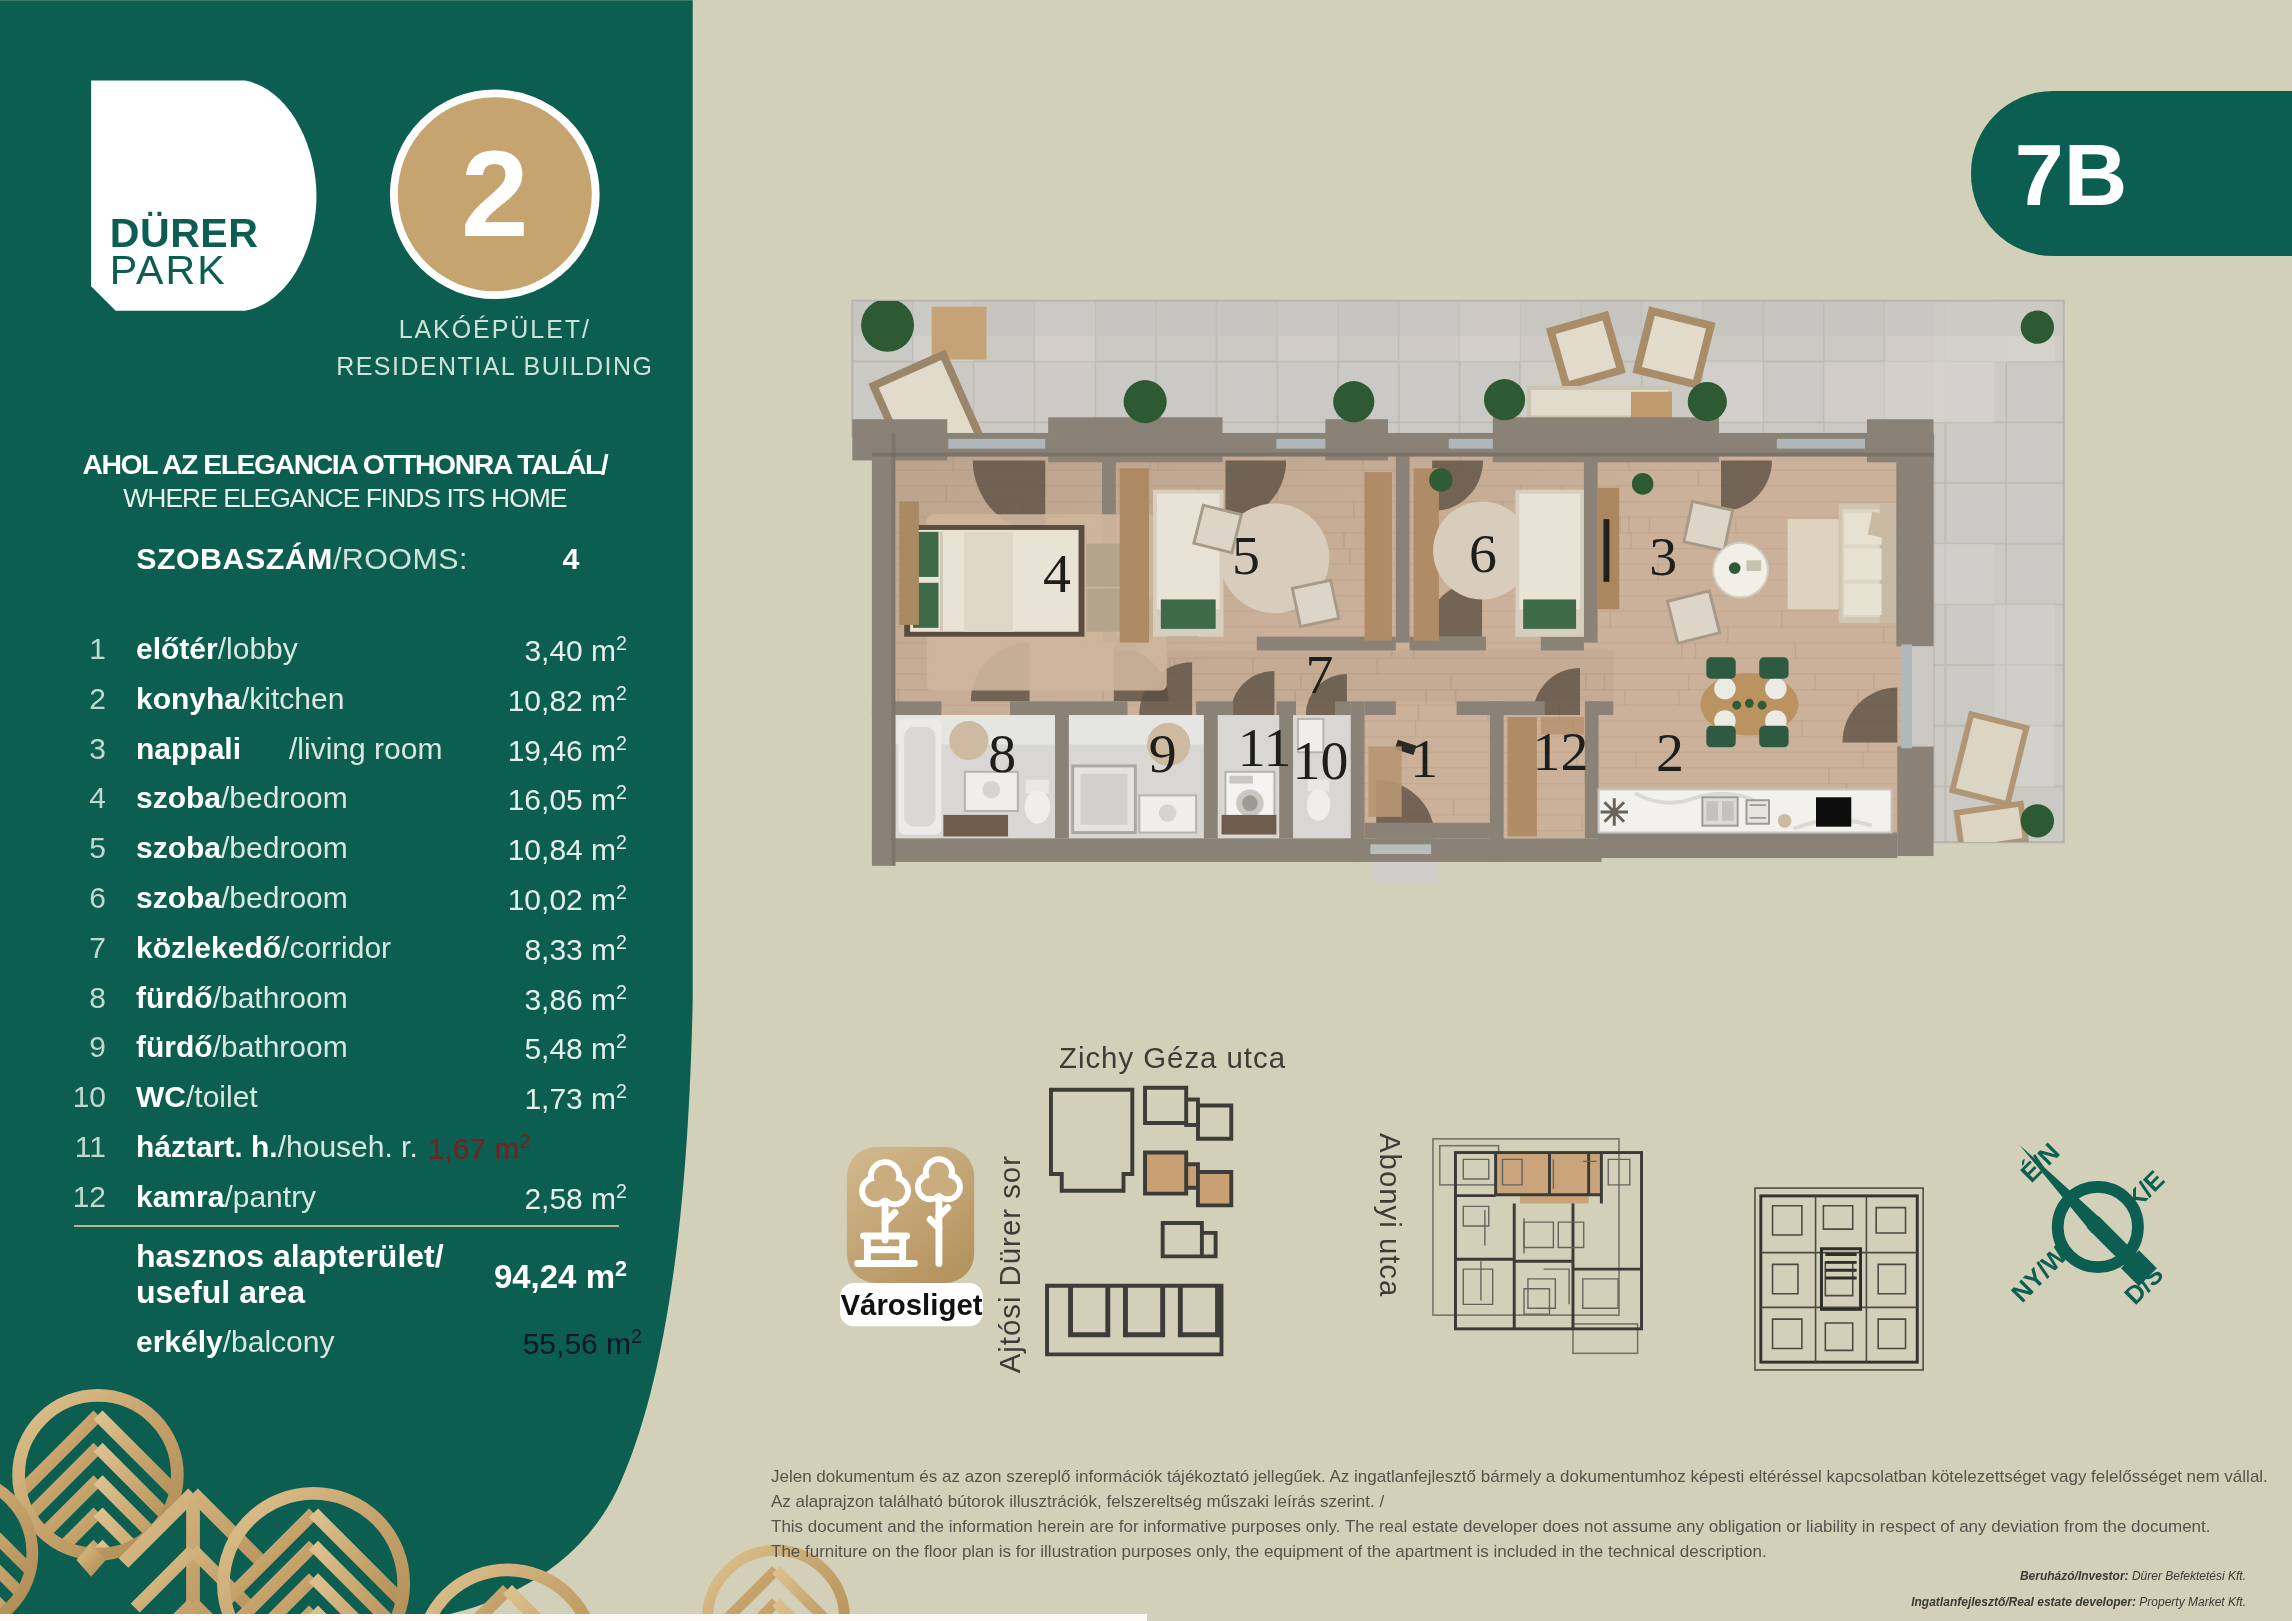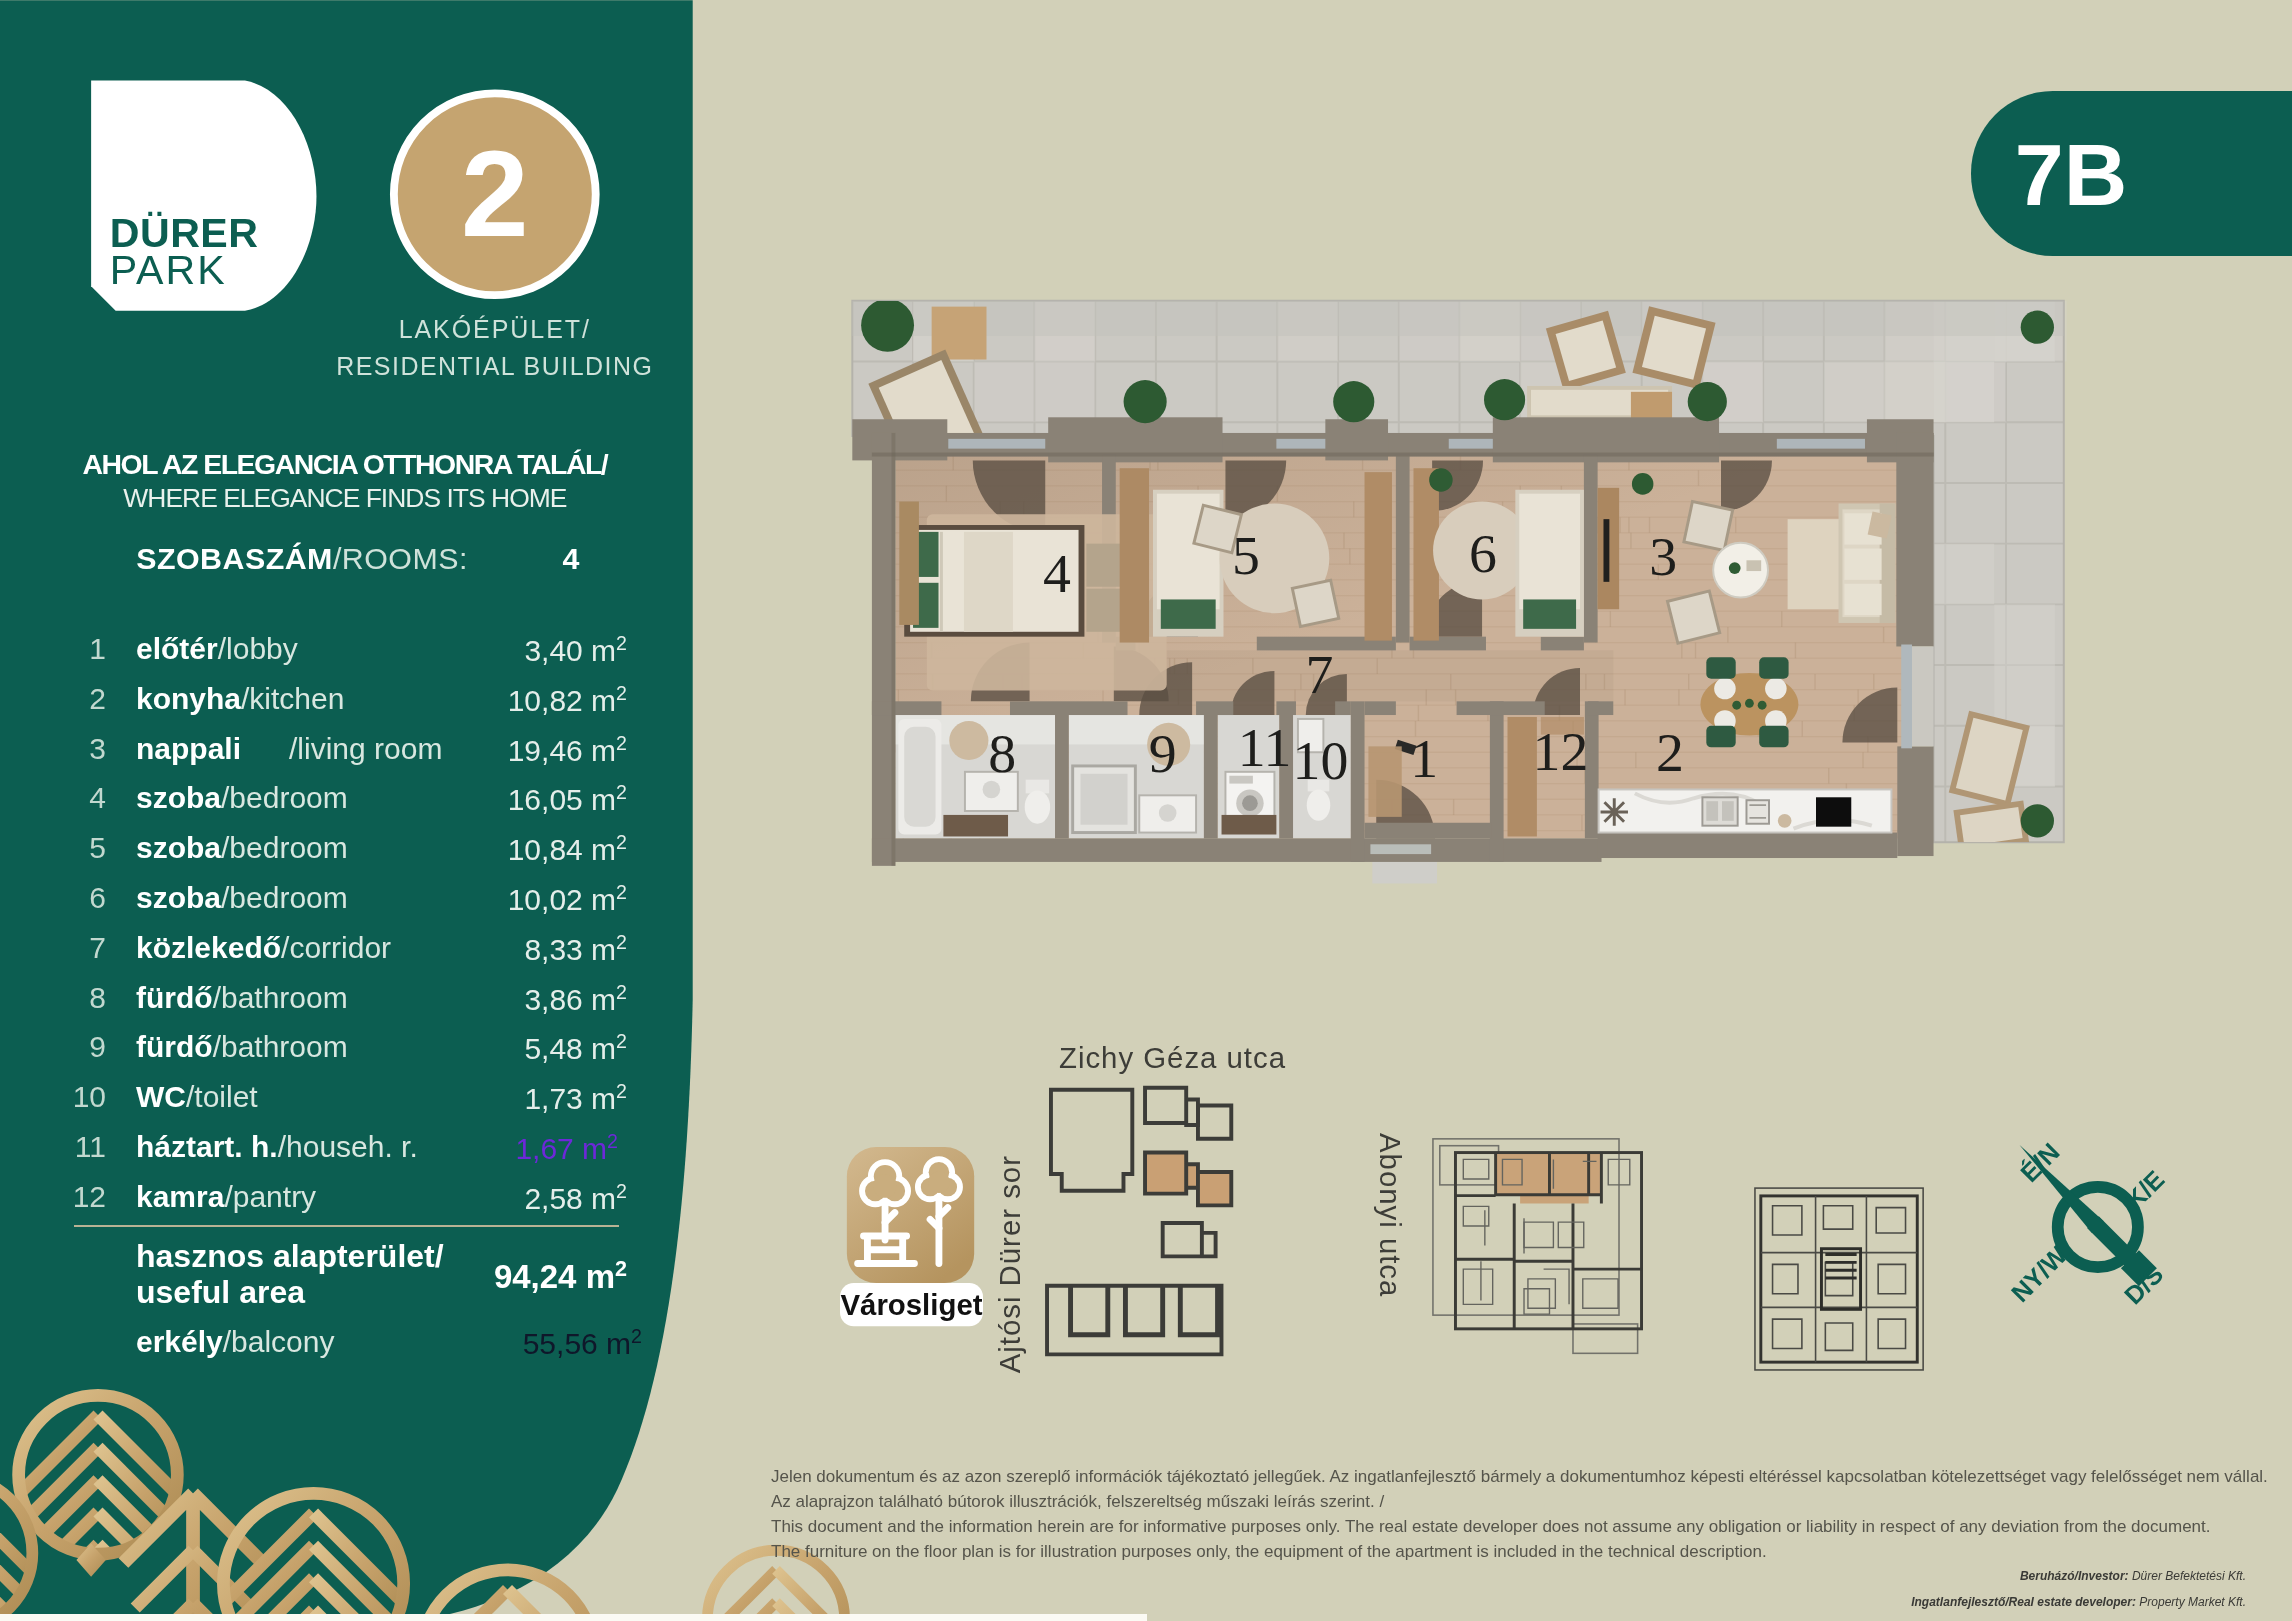--- a/index.html
+++ b/index.html
@@ -602,21 +602,21 @@
     <span class="abs" style="left:333px;top:0;width:294px;text-align:right;color:#e4eeea;">5,48 m<sup style="font-size:19.6px;">2</sup></span>
   </div>
 <div class="abs" style="left:0;top:1080px;width:693px;height:43px;font-size:30px;">
     <span class="abs" style="left:0;top:0;width:106px;text-align:right;color:#c2d8cf;">10</span>
     <span class="abs" style="left:136px;top:0;color:#ffffff;"><b>WC</b><span style="color:#d8e7e0;">/toilet</span></span>
     <span class="abs" style="left:333px;top:0;width:294px;text-align:right;color:#e4eeea;">1,73 m<sup style="font-size:19.6px;">2</sup></span>
   </div>
 <div class="abs" style="left:0;top:1130px;width:693px;height:43px;font-size:30px;">
     <span class="abs" style="left:0;top:0;width:106px;text-align:right;color:#c2d8cf;">11</span>
     <span class="abs" style="left:136px;top:0;color:#ffffff;"><b>háztart. h.</b><span style="color:#d8e7e0;">/househ. r.</span></span>
-    <span class="abs" style="left:324px;top:0;width:294px;text-align:right;color:#6d28d9;">1,67 m<sup style="font-size:19.6px;">2</sup></span>
+    <span class="abs" style="left:332px;top:0;width:294px;text-align:center;color:#7f1d1d;">1,67 m<sup style="font-size:19.6px;">2</sup></span>
   </div>
 <div class="abs" style="left:0;top:1180px;width:693px;height:43px;font-size:30px;">
     <span class="abs" style="left:0;top:0;width:106px;text-align:right;color:#c2d8cf;">12</span>
     <span class="abs" style="left:136px;top:0;color:#ffffff;"><b>kamra</b><span style="color:#d8e7e0;">/pantry</span></span>
     <span class="abs" style="left:333px;top:0;width:294px;text-align:right;color:#e4eeea;">2,58 m<sup style="font-size:19.6px;">2</sup></span>
   </div>
 
 <div class="abs" style="left:74px;top:1225px;width:545px;height:2px;background:#b9b294;"></div>
 
 <div class="abs" style="left:136px;top:1238px;width:412px;font-size:32px;font-weight:bold;color:#ffffff;line-height:36px;">hasznos alapterület/<br>useful area</div>

